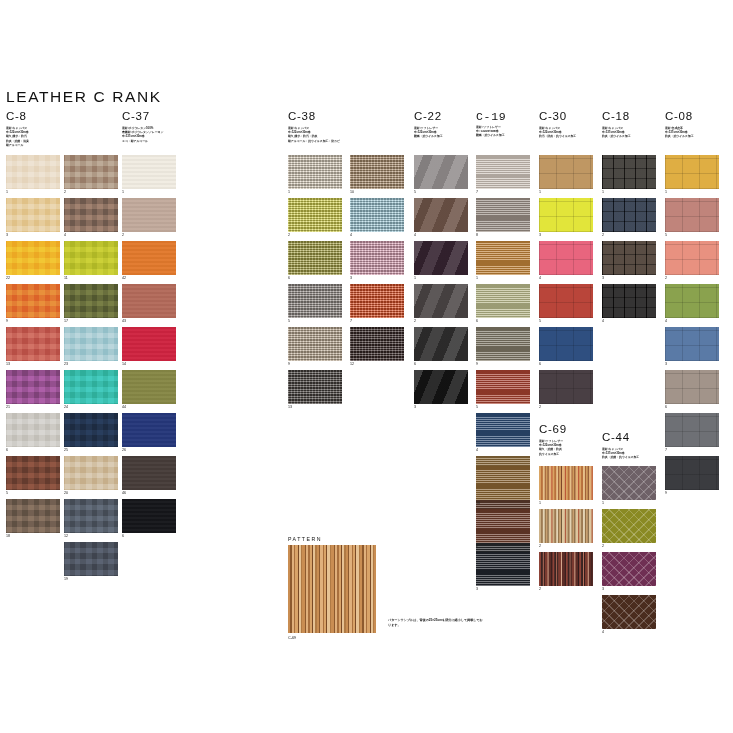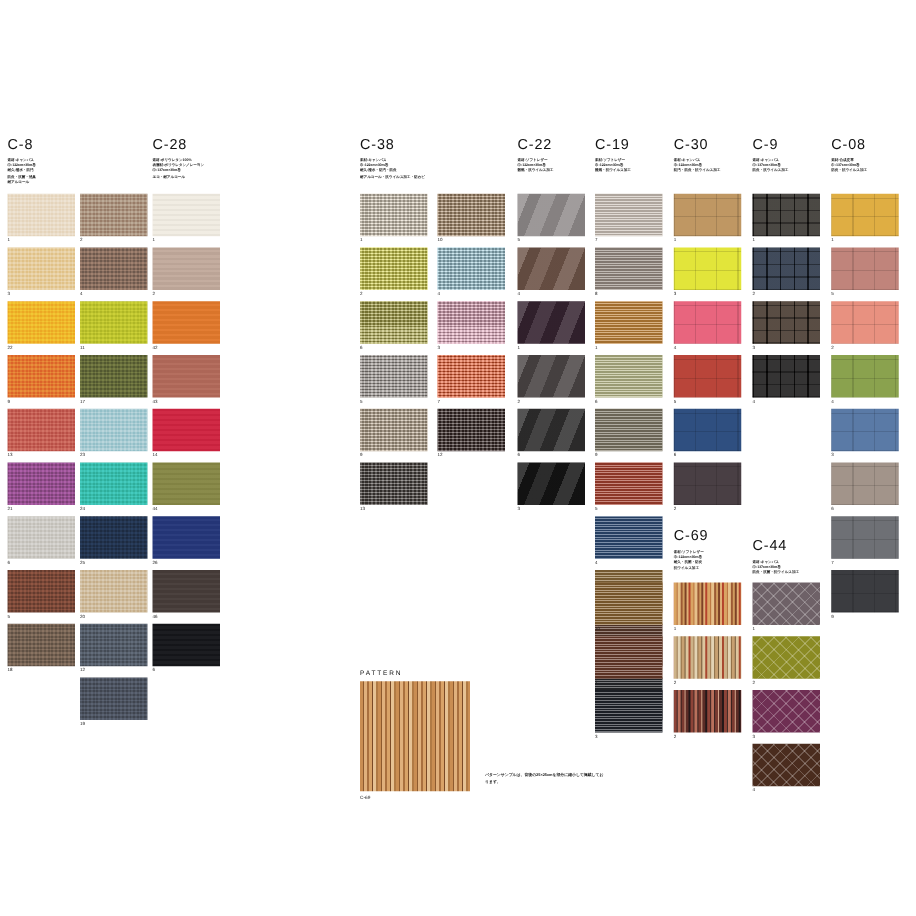--- a/index.html
+++ b/index.html
@@ -57,20 +57,21 @@
   .pattern-box{width:88px;height:88px;position:relative;overflow:hidden;}
   .pattern-code{font-size:3.8px;color:#222;margin-top:3px;}
   .pattern-note{position:absolute;left:100px;top:82px;width:96px;font-size:3.1px;
                 line-height:1.55;color:#1b1b1b;font-weight:700;}
 </style>
 </head>
 <body>
 
 <div id="sheet">
 
+  <div class="title">LEATHER C RANK</div>
 
   <div class="grp" style="left:6px;top:111px;">
     <div class="grp-code">C-8</div>
     <div class="grp-spec">素材:キャンバス
 巾:122cm×30m巻
 耐久:撥水・防汚
 防炎・抗菌・消臭
 耐アルコール</div>
   </div>
   <div class="col" style="left:6px;top:155px;">
@@ -148,21 +149,21 @@
         <div class="sw weave" style="background: rgb(77, 85, 96);"></div>
         <span class="sw-no">12</span>
       </div>
       <div class="sw-wrap">
         <div class="sw weave" style="background: rgb(71, 77, 89);"></div>
         <span class="sw-no">19</span>
       </div>
     </div>
 
   <div class="grp" style="left:122px;top:111px;">
-    <div class="grp-code">C-28</div>
+    <div class="grp-code">C-37</div>
     <div class="grp-spec">素材:ポリウレタン100%
 表層材:ポリウレタン／レーヨン
 巾:137cm×30m巻
 エコ・耐アルコール</div>
   </div>
   <div class="col" style="left:122px;top:155px;">
       <div class="sw-wrap">
         <div class="sw plain" style="background: rgb(241, 236, 226);"></div>
         <span class="sw-no">1</span>
       </div>
@@ -282,21 +283,21 @@
       <div class="sw-wrap">
         <div class="sw crease" style="background: rgb(47, 46, 46);"></div>
         <span class="sw-no">6</span>
       </div>
       <div class="sw-wrap">
         <div class="sw crease" style="background: rgb(20, 20, 20);"></div>
         <span class="sw-no">3</span>
       </div>
     </div>
 
-  <div class="grp" style="left:476px;top:111px;">
+  <div class="grp" style="left:476px;top:111px;font-family:Liberation Mono, monospace;">
     <div class="grp-code">C-19</div>
     <div class="grp-spec">素材:ソフトレザー
 巾:122cm×30m巻
 難燃・抗ウイルス加工</div>
   </div>
   <div class="col" style="left:476px;top:155px;">
       <div class="sw-wrap">
         <div class="sw hline" style="background: rgb(207, 197, 187);"></div>
         <span class="sw-no">7</span>
       </div>
@@ -365,21 +366,21 @@
         <div class="sw grid4" style="background: rgb(47, 79, 128);"></div>
         <span class="sw-no">6</span>
       </div>
       <div class="sw-wrap">
         <div class="sw grid4" style="background: rgb(73, 63, 68);"></div>
         <span class="sw-no">2</span>
       </div>
     </div>
 
   <div class="grp" style="left:602px;top:111px;">
-    <div class="grp-code">C-9</div>
+    <div class="grp-code">C-18</div>
     <div class="grp-spec">素材:キャンバス
 巾:137cm×30m巻
 防炎・抗ウイルス加工</div>
   </div>
   <div class="col" style="left:602px;top:155px;">
       <div class="sw-wrap">
         <div class="sw brick" style="background: rgb(43, 39, 34);"></div>
         <span class="sw-no">1</span>
       </div>
       <div class="sw-wrap">

